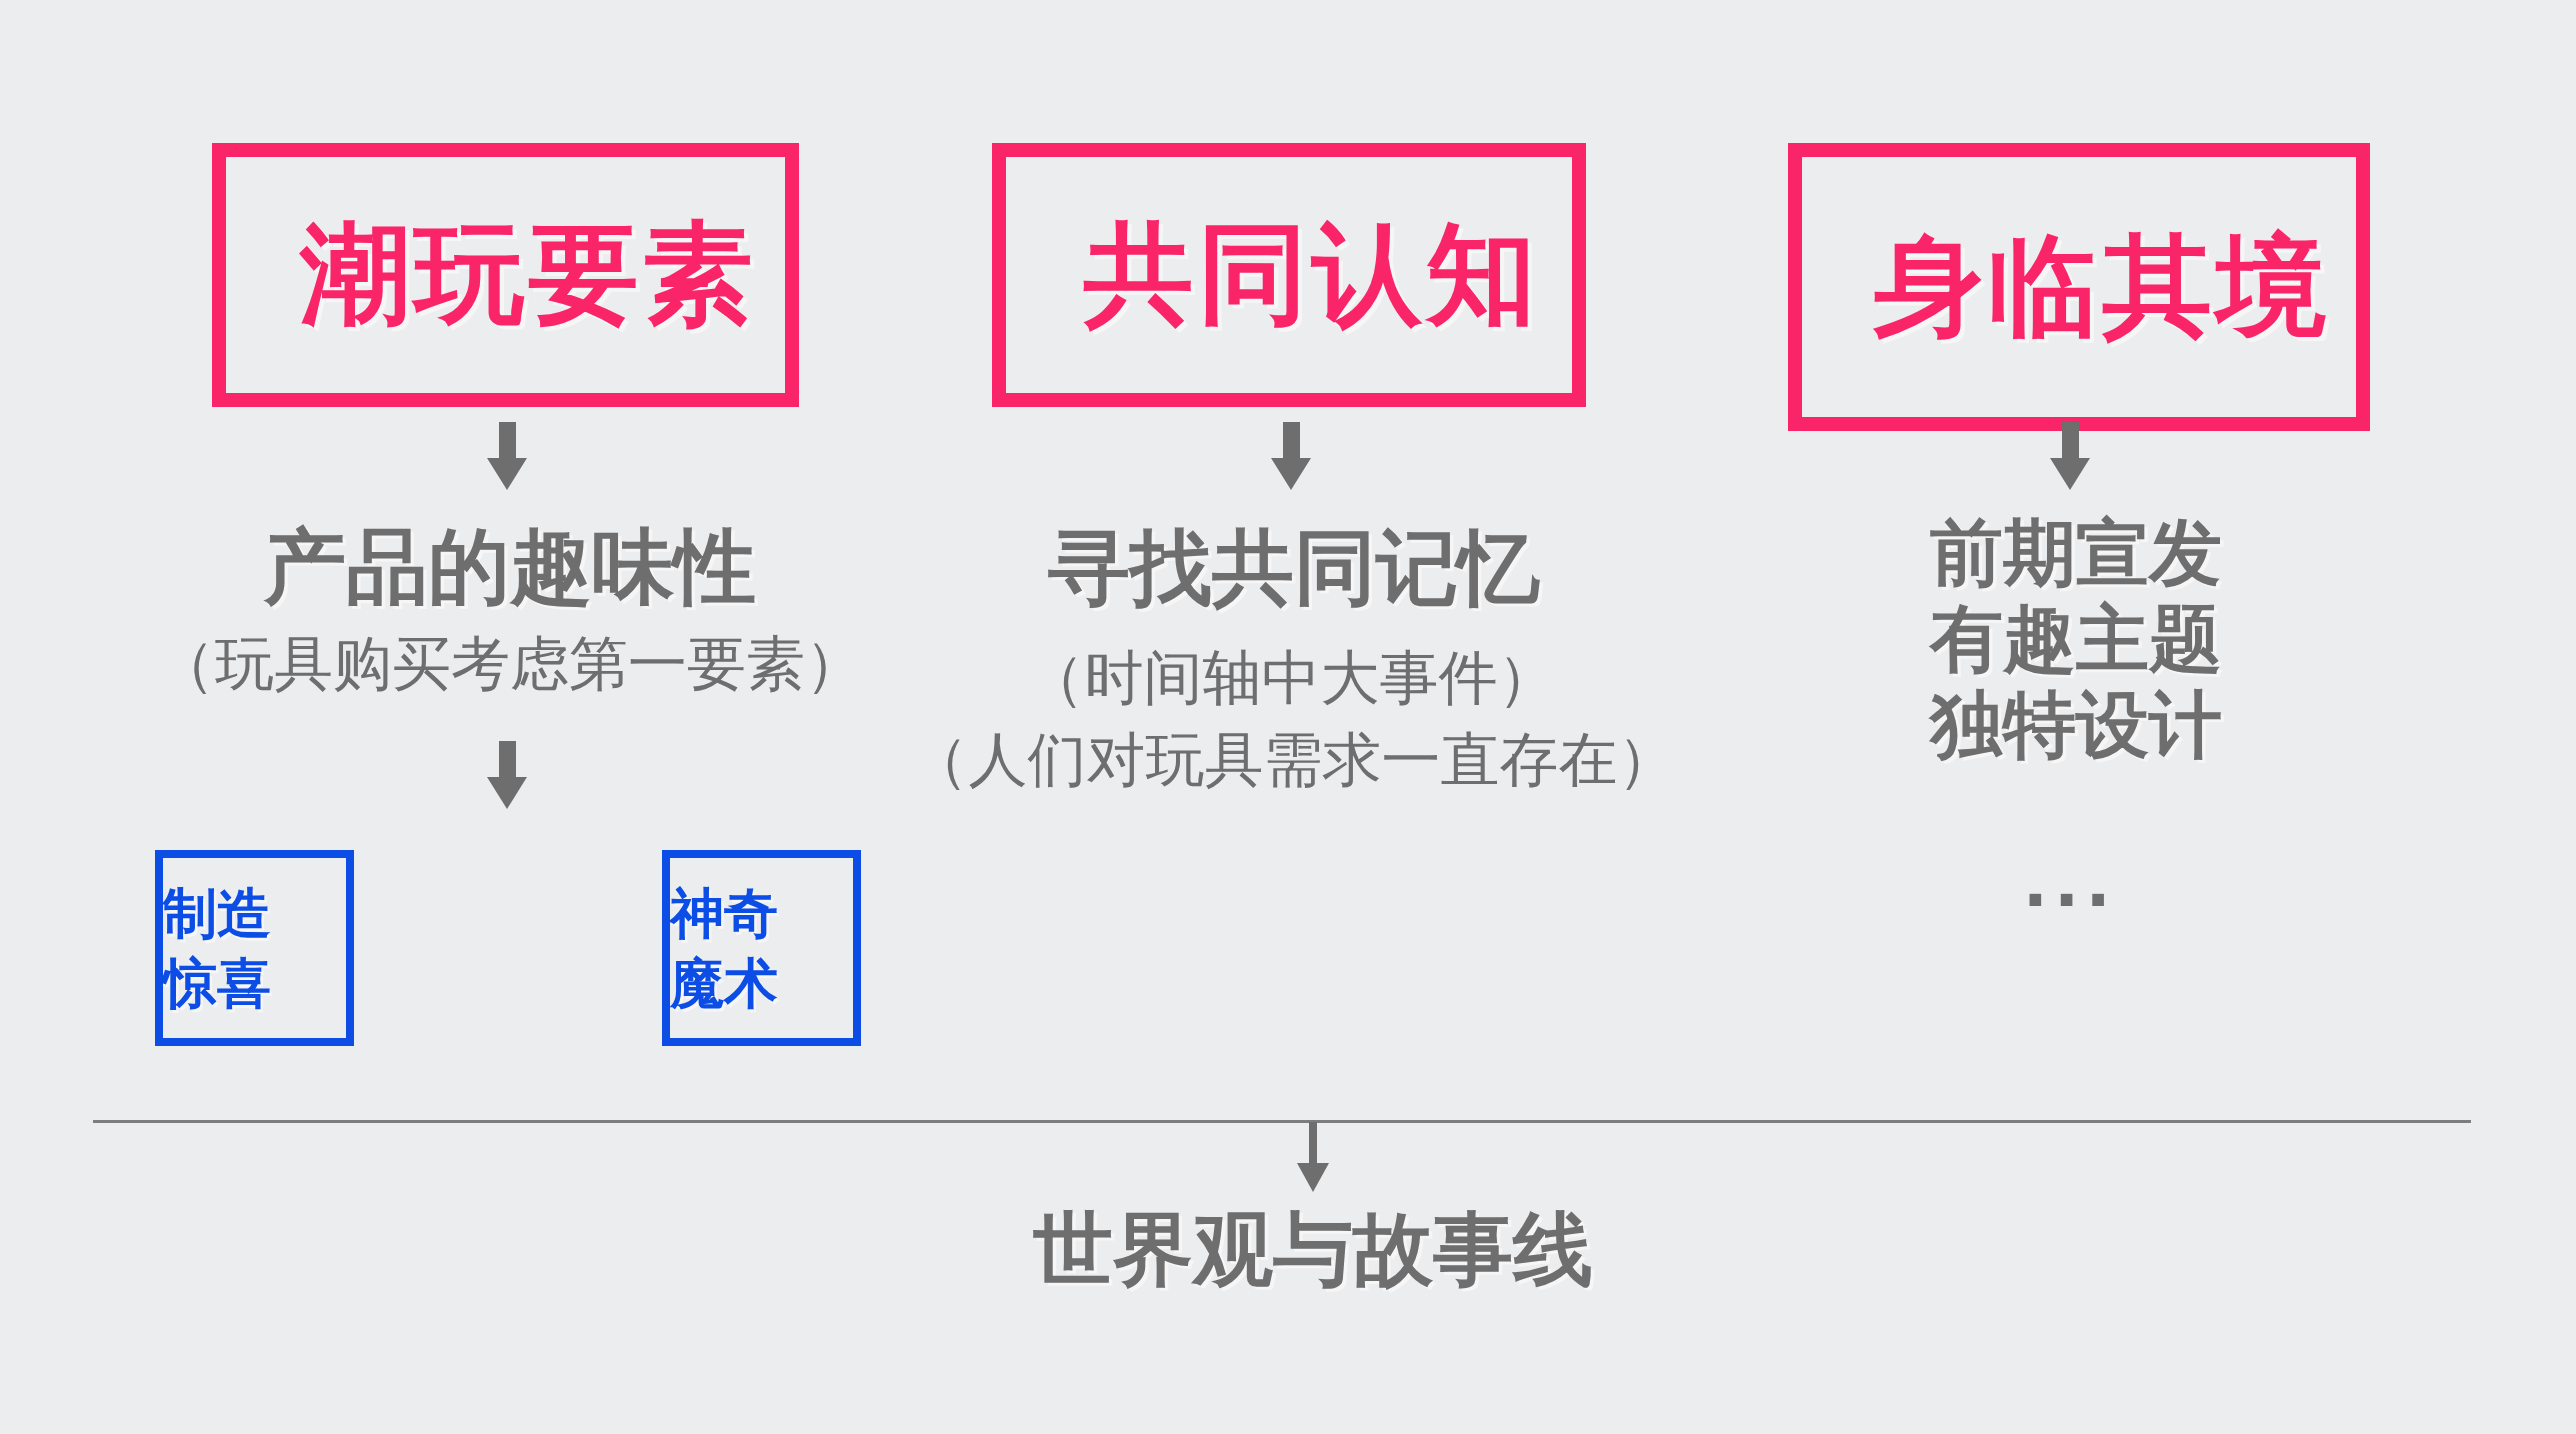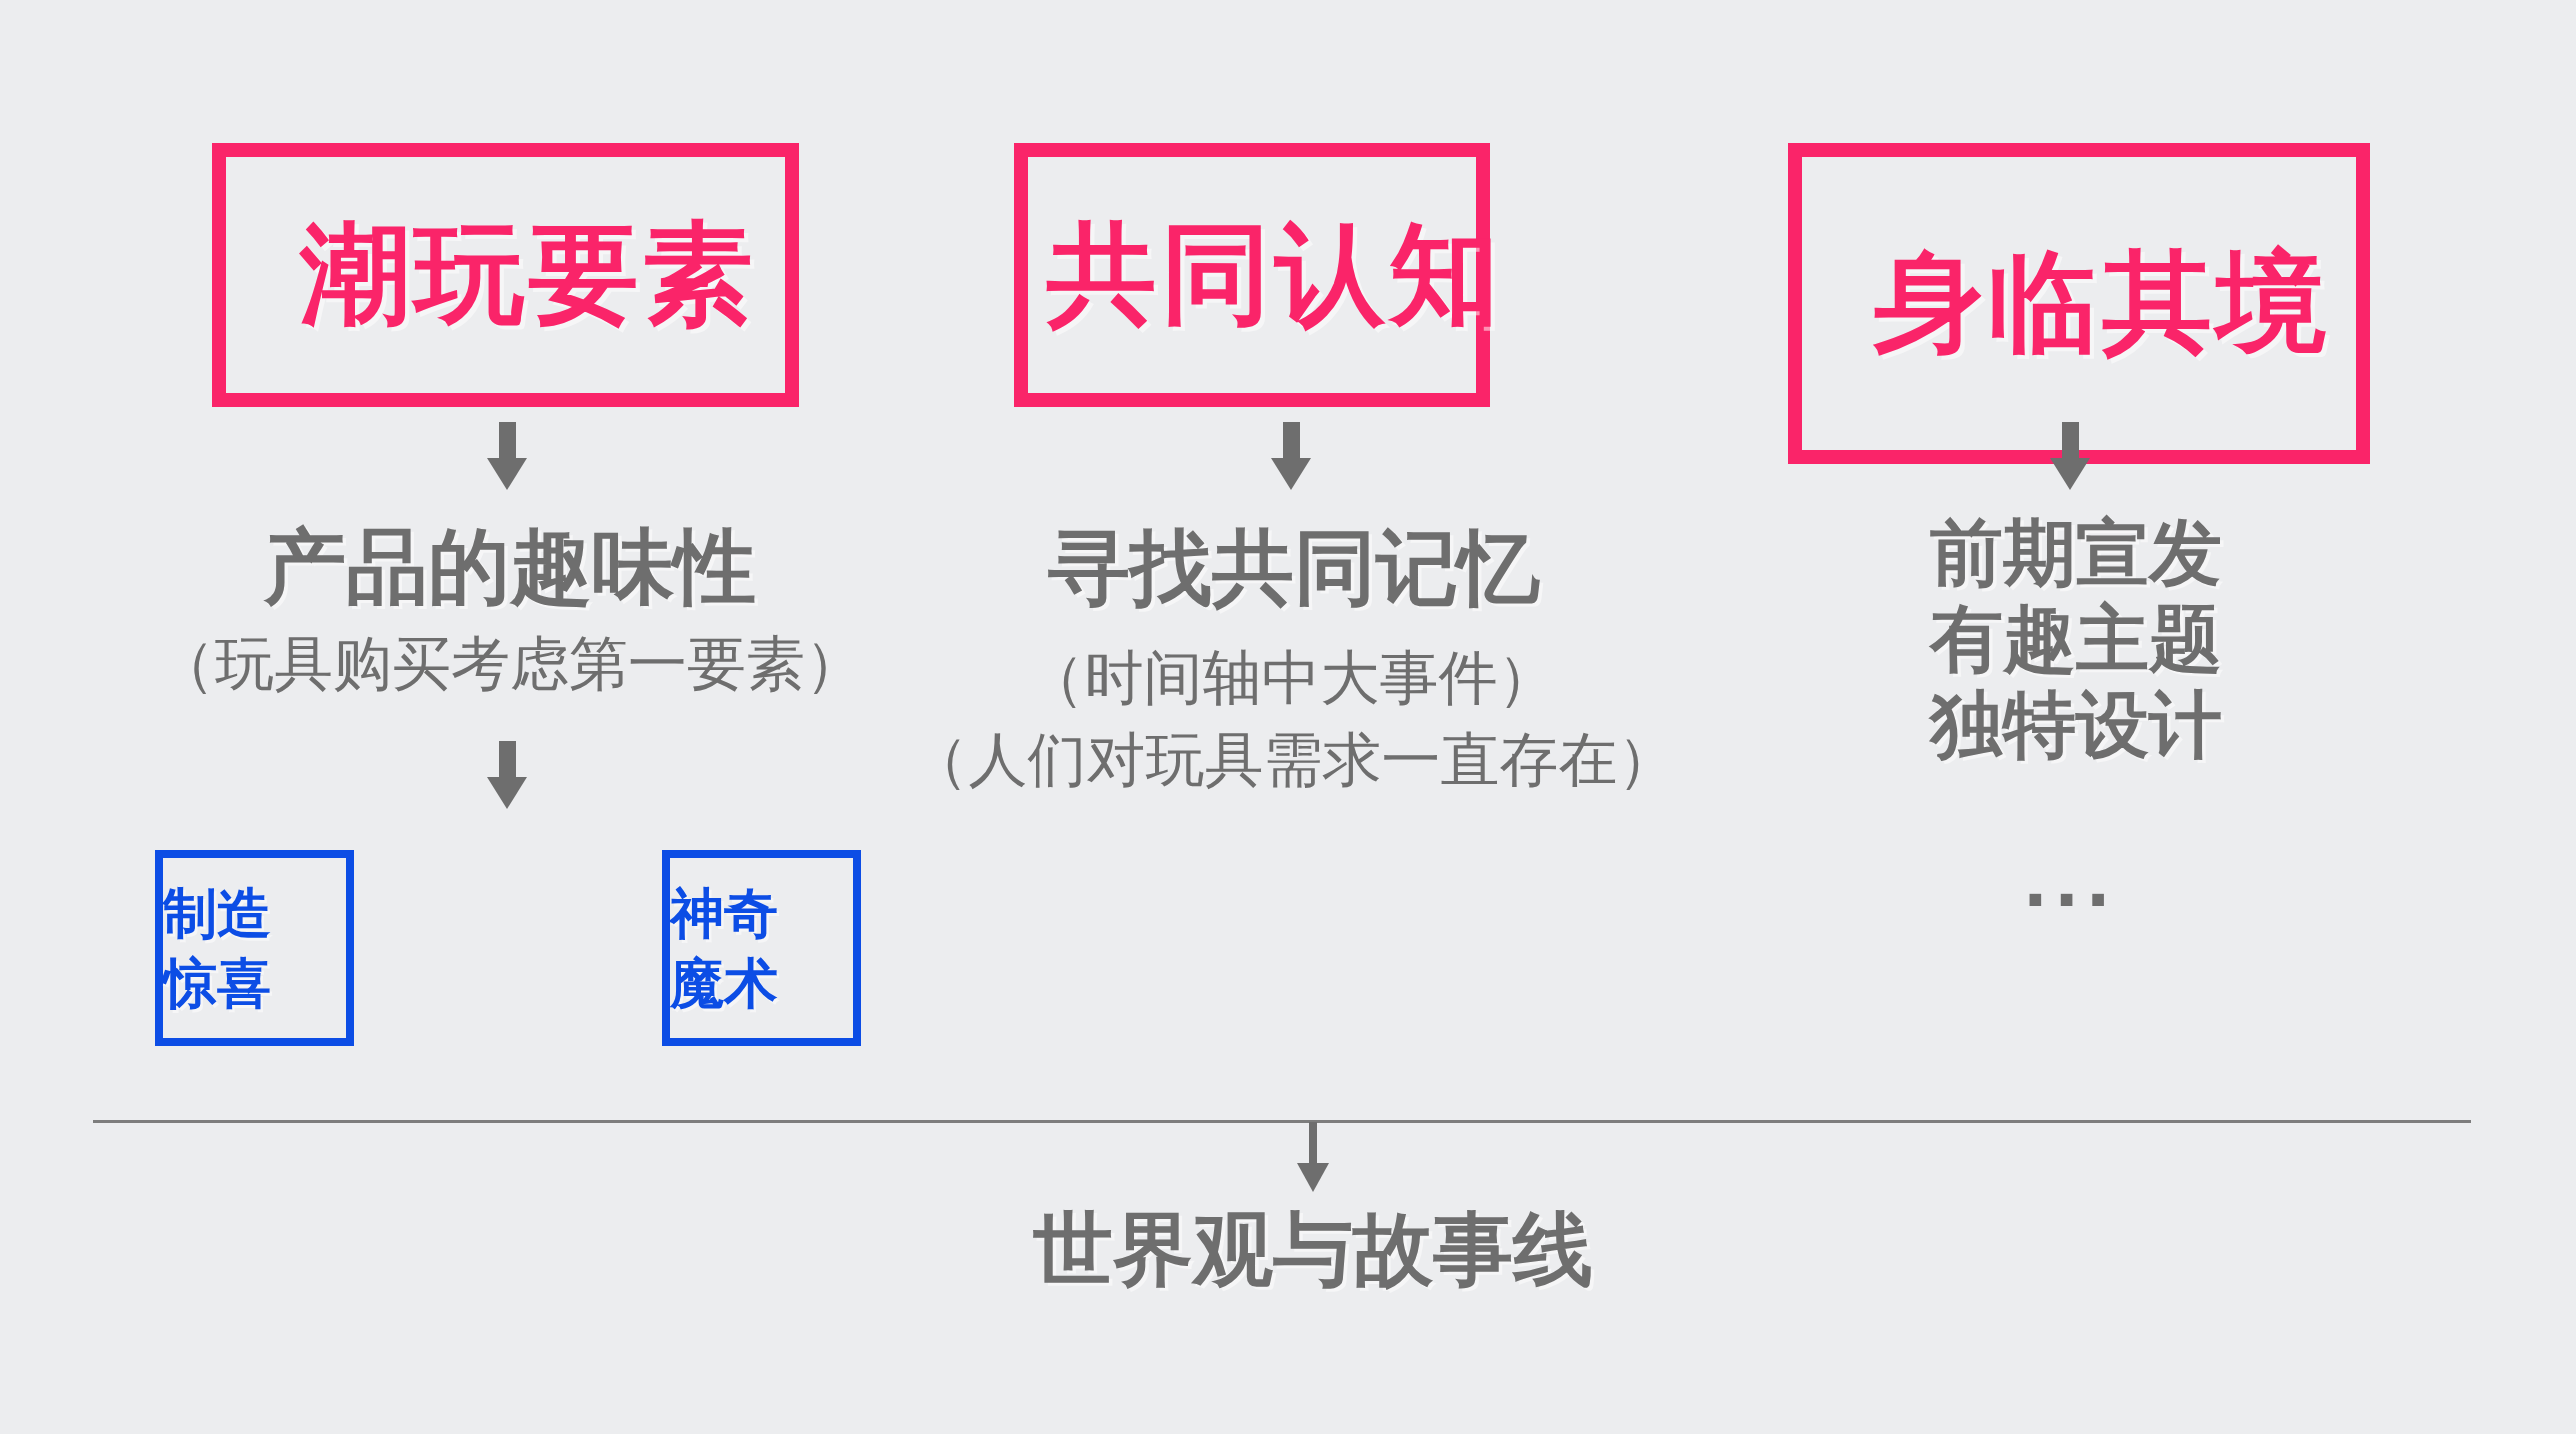--- a/index.html
+++ b/index.html
@@ -77,25 +77,25 @@
 </style>
 </head>
 <body>
 
 <div class="canvas">
 
   <div class="pink-box" style="left:212px;top:143px;width:587px;height:264px">
     <span class="pink-title">潮玩要素</span>
   </div>
 
-  <div class="pink-box" style="left:1014px;top:143px;width:476px;height:264px">
+  <div class="pink-box" style="left:992px;top:143px;width:594px;height:264px">
     <span class="pink-title">共同认知</span>
   </div>
 
-  <div class="pink-box" style="left:1788px;top:143px;width:582px;height:321px">
+  <div class="pink-box" style="left:1788px;top:143px;width:582px;height:288px">
     <span class="pink-title">身临其境</span>
   </div>
 
   <div class="arrow" style="left:507px;top:422px">
     <div class="shaft"></div>
     <div class="head"></div>
   </div>
   <div class="arrow" style="left:1291px;top:422px">
     <div class="shaft"></div>
     <div class="head"></div>

